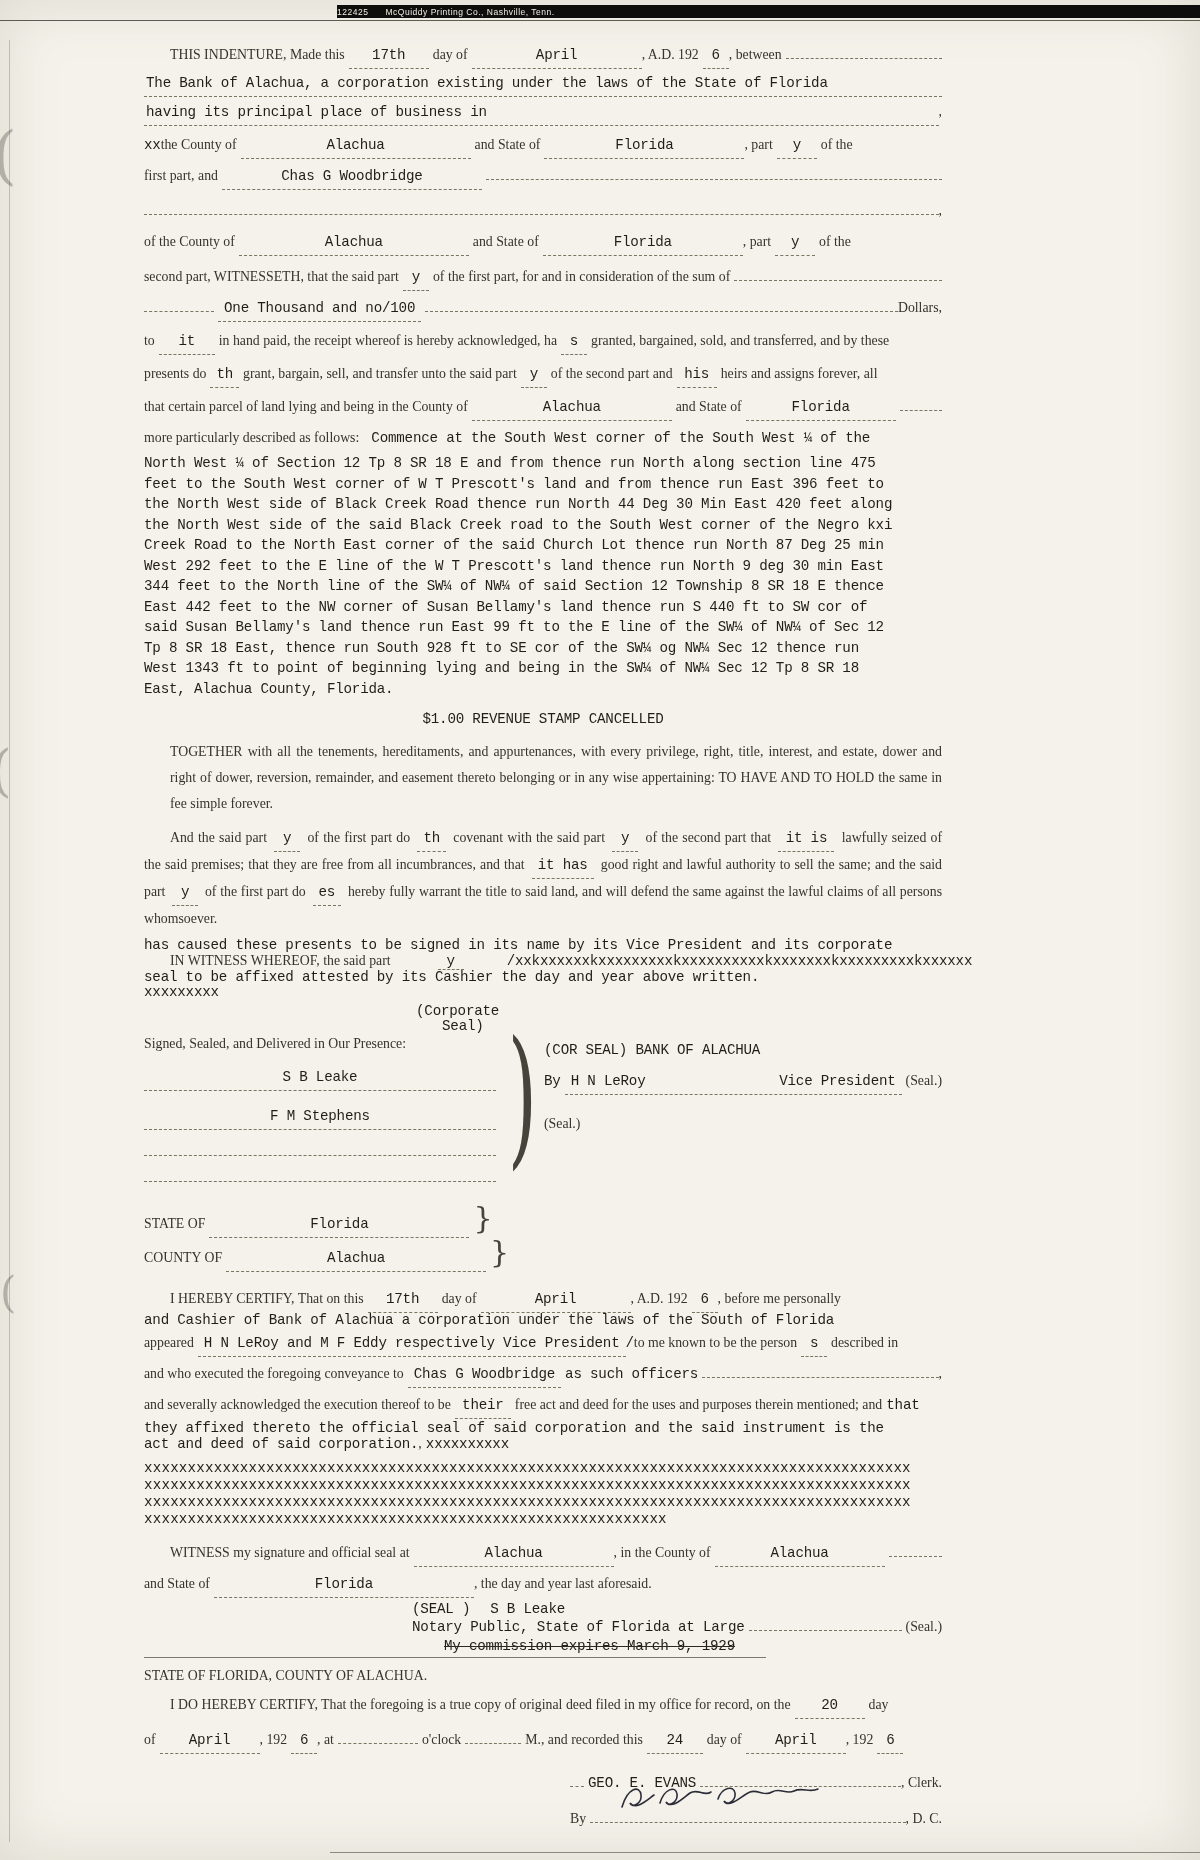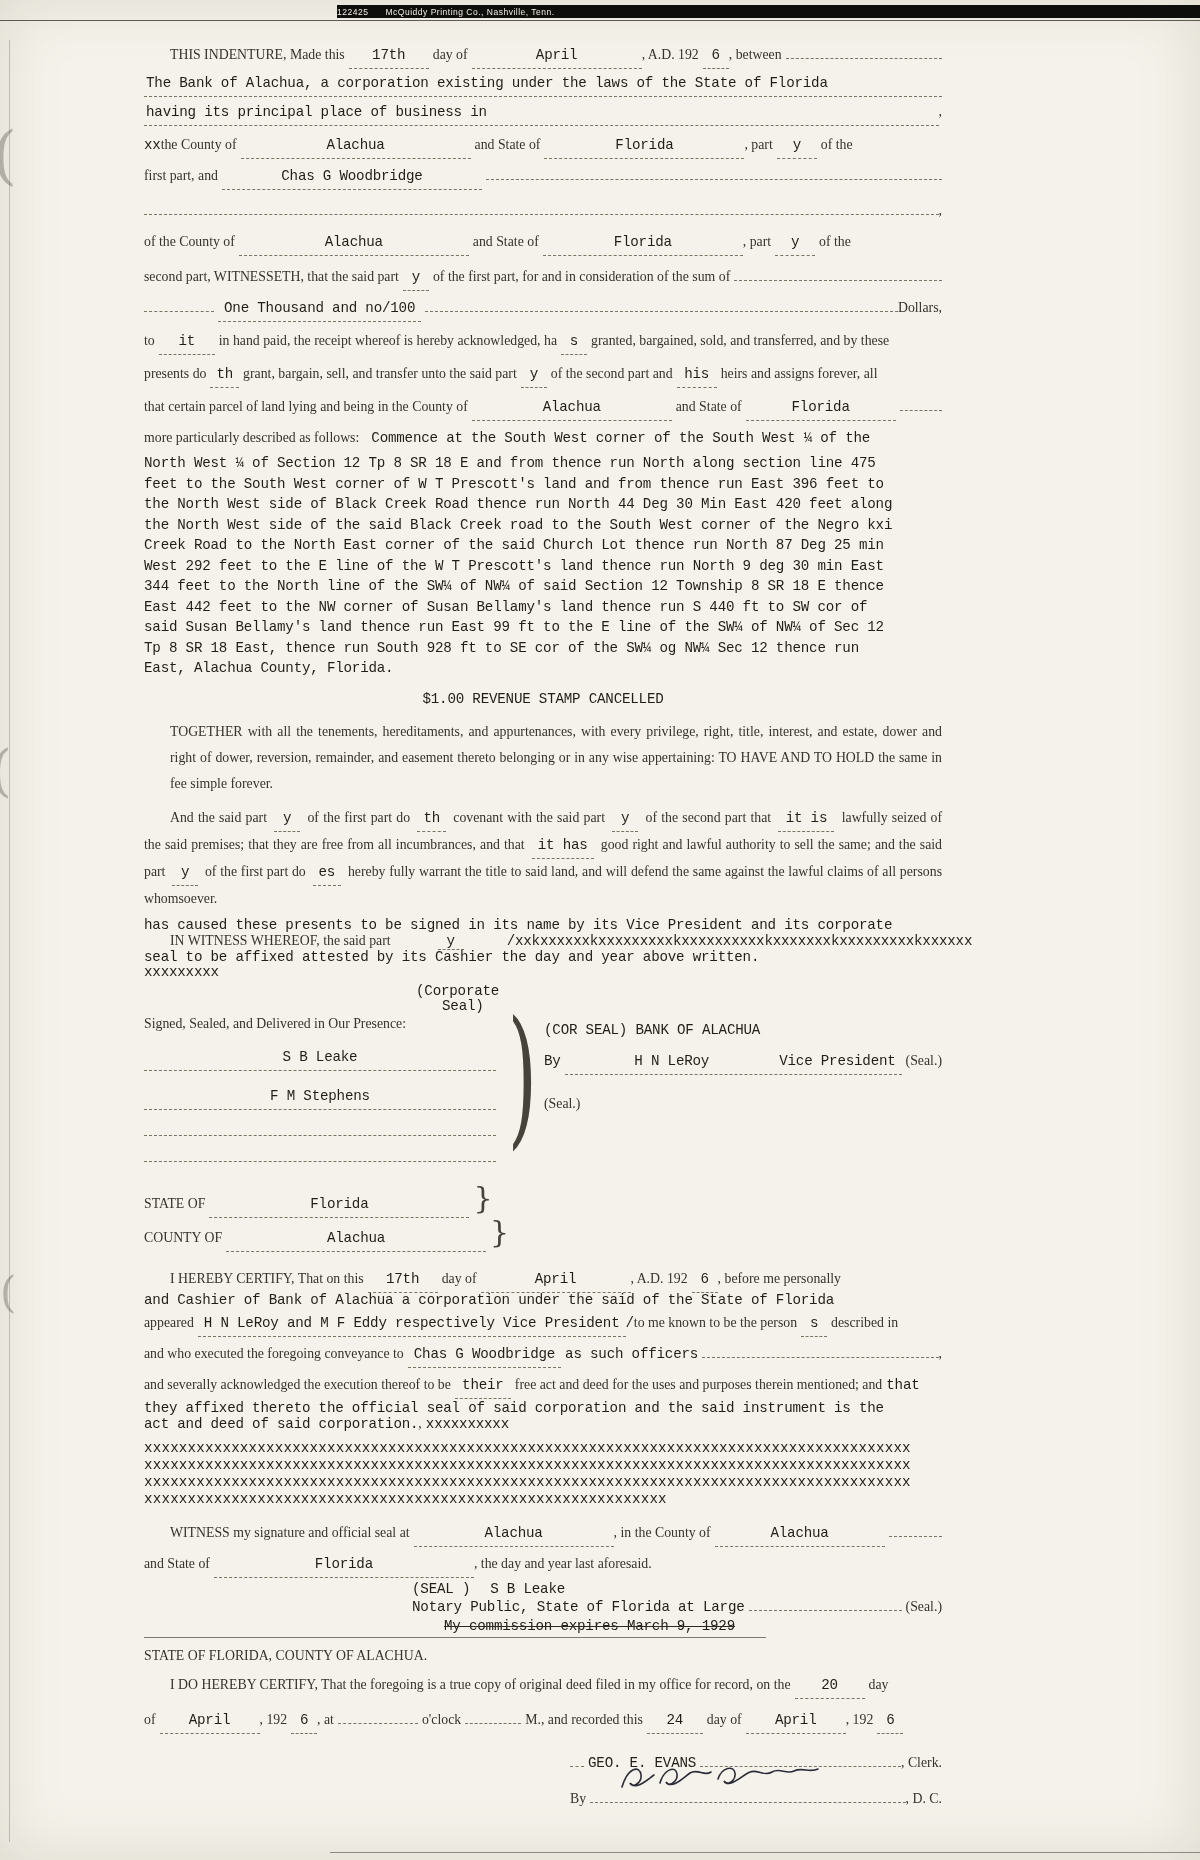--- a/index.html
+++ b/index.html
@@ -175,20 +175,21 @@
       <div>North West ¼ of Section 12 Tp 8 SR 18 E and from thence run North along section line 475</div>
       <div>feet to the South West corner of W T Prescott's land and from thence run East 396 feet to</div>
       <div>the North West side of Black Creek Road thence run North 44 Deg 30 Min East 420 feet along</div>
       <div>the North West side of the said Black Creek road to the South West corner of the Negro kxi</div>
       <div>Creek Road to the North East corner of the said Church Lot thence run North 87 Deg 25 min</div>
       <div>West 292 feet to the E line of the W T Prescott's land thence run North 9 deg 30 min East</div>
       <div>344 feet to the North line of the SW¼ of NW¼ of said Section 12 Township 8 SR 18 E thence</div>
       <div>East 442 feet to the NW corner of Susan Bellamy's land thence run S 440 ft to SW cor of</div>
       <div>said Susan Bellamy's land thence run East 99 ft to the E line of the SW¼ of NW¼ of Sec 12</div>
       <div>Tp 8 SR 18 East, thence run South 928 ft to SE cor of the SW¼ og NW¼ Sec 12 thence run</div>
+      <div>West 1343 ft to point of beginning lying and being in the SW¼ of NW¼ Sec 12 Tp 8 SR 18</div>
       <div>East, Alachua County, Florida.</div>
     </div>
 
     <div class="typed center mt12">$1.00 REVENUE STAMP CANCELLED</div>
 
     <div class="para printed ind mt12">TOGETHER with all the tenements, hereditaments, and appurtenances, with every privilege, right, title, interest, and estate, dower and right of dower, reversion, remainder, and easement thereto belonging or in any wise appertaining: TO HAVE AND TO HOLD the same in fee simple forever.</div>
 
     <div class="para printed mt8">
       <span class="ind">And the said part</span>
       <span class="fill typed w26">y</span>
@@ -241,21 +242,21 @@
           <span class="fill sigfill empty"></span>
         </div>
       </div>
       <div class="bracecol">
           <span class="brace">)</span>
         </div>
       <div class="sigright">
         <div class="typed mt6">(COR SEAL) BANK OF ALACHUA</div>
         <div class="line mt10">
           <span class="typed">By</span>
-          <span class="fill" style="flex:1;justify-content:flex-end">
+          <span class="fill" style="flex:1;justify-content:space-between">
             <span class="typed">H N LeRoy</span>
             <span class="typed" style="margin-left:70px">Vice President</span>
           </span>
           <span class="printed">(Seal.)</span>
         </div>
         <div class="line mt16">
           <span class="printed">(Seal.)</span>
         </div>
       </div>
     </div>
@@ -274,21 +275,21 @@
     <div class="line mt14">
       <span class="printed ind">I HEREBY CERTIFY, That on this</span>
       <span class="fill typed w70">17th</span>
       <span class="printed">day of</span>
       <span class="fill typed w150">April</span>
       <span class="printed hug">, A.D. 192</span>
       <span class="fill typed w26">6</span>
       <span class="printed hug">, before me personally</span>
     </div>
 
-    <div class="typed tight">and Cashier of Bank of Alachua a corporation under the said of the State of Florida</div>
+    <div class="typed tight">and Cashier of Bank of Alachua a corporation under the laws of the South of Florida</div>
 
     <div class="line mt2">
       <span class="printed">appeared</span>
       <span class="fill">
           <span class="typed">H N LeRoy and M F Eddy respectively Vice President</span>
         </span>
       <span class="typed hug">/</span>
       <span class="printed hug">to me known to be the person</span>
       <span class="fill typed w26">s</span>
       <span class="printed">described in</span>

